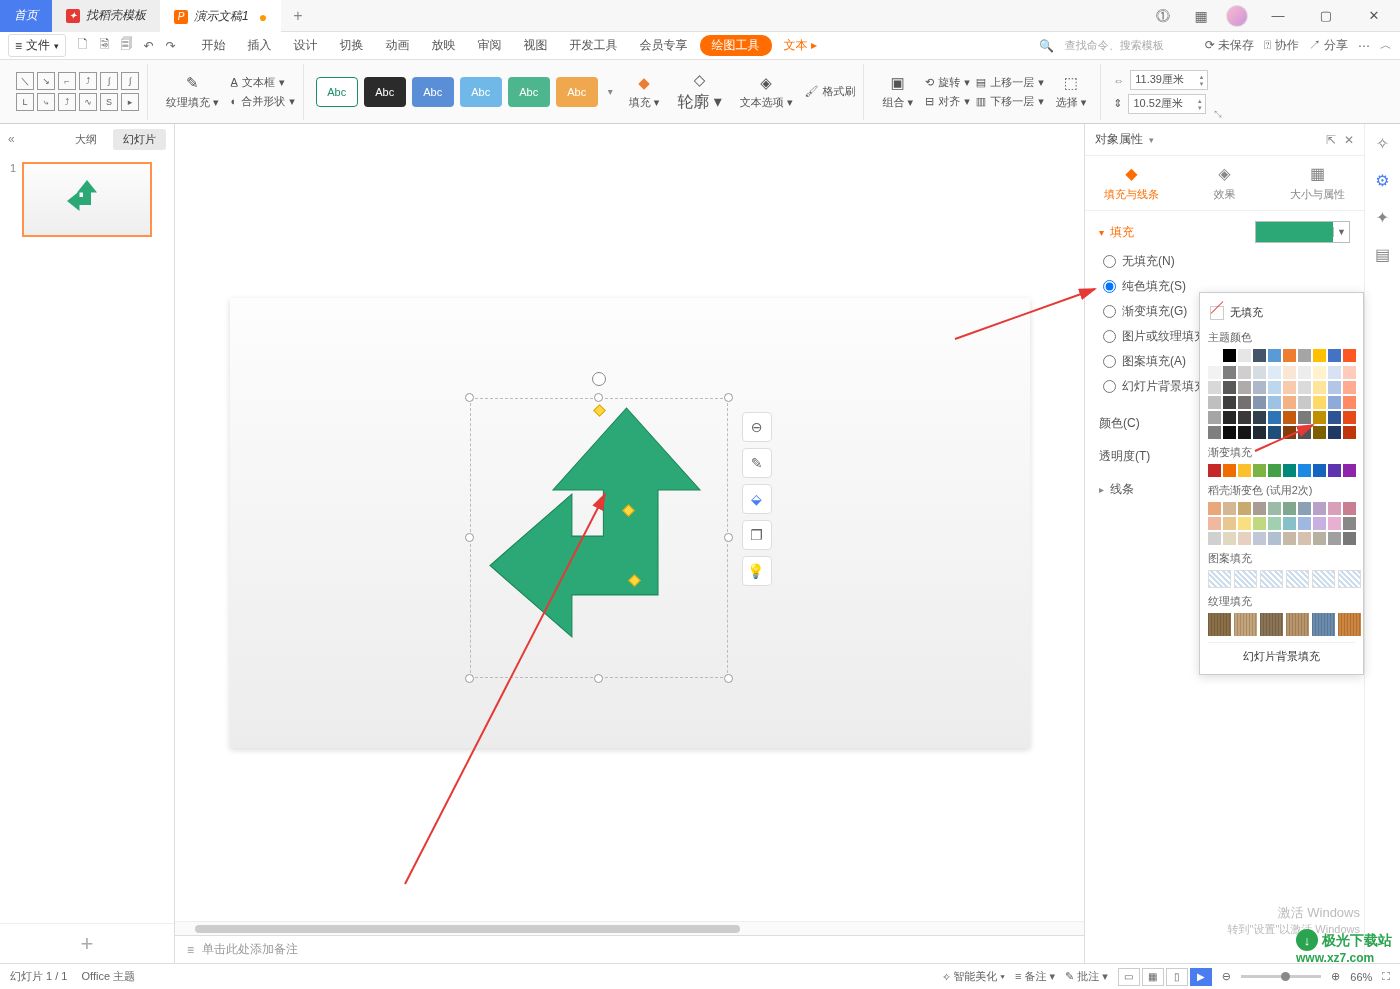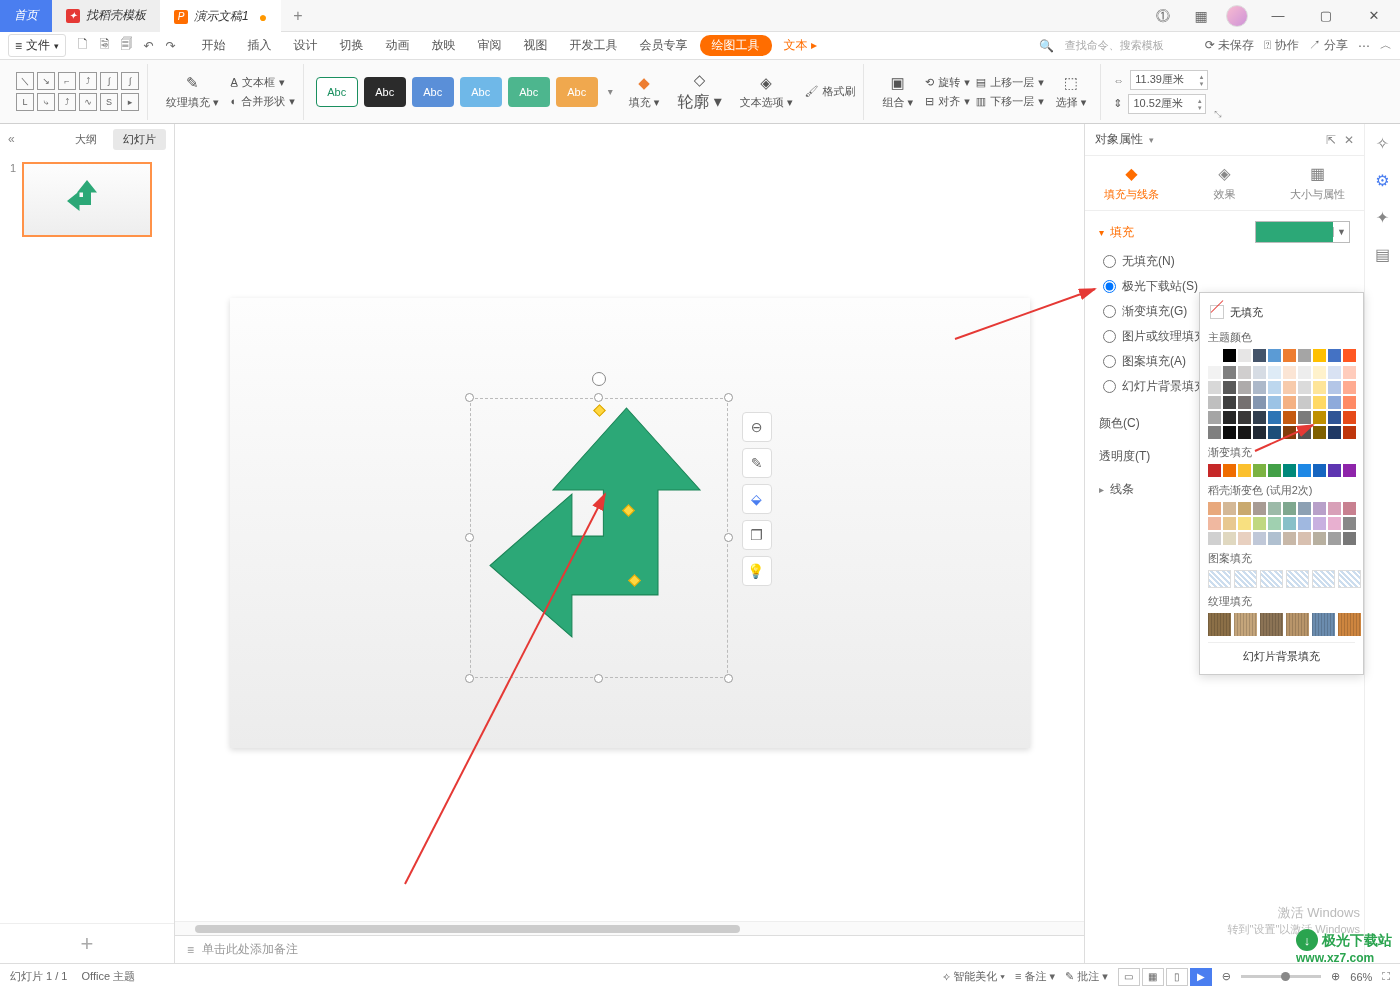--- a/index.html
+++ b/index.html
@@ -108,21 +108,21 @@
 .fill-opts label { display: flex; align-items: center; gap: 6px; }
 .fill-opts input { margin: 0; }
 .prop-row { display: flex; align-items: center; padding: 8px 0; }
 .prop-row .tri-r { color: #888; margin-right: 6px; font-size: 10px; }
 
 
 .side-icons { width: 36px; border-left: 1px solid #eee; display: flex; flex-direction: column; align-items: center; padding-top: 10px; gap: 18px; color: #888; font-size: 16px; }
 
 
 .color-popup { position: absolute; right: 0; top: 168px; width: 165px; background: #fff; border: 1px solid #ccc; box-shadow: 0 2px 10px rgba(0,0,0,0.15); padding: 8px; z-index: 100; font-size: 11px; }
-.cp-row { display: flex; align-items: flex-start; gap: 6px; padding: 4px 2px; }
+.cp-row { display: flex; align-items: center; gap: 6px; padding: 4px 2px; }
 .no-fill-ic { width: 14px; height: 14px; border: 1px solid #ccc; position: relative; }
 .no-fill-ic::after { content: ""; position: absolute; left: 0; top: 50%; width: 140%; height: 1px; background: #e53935; transform: rotate(-45deg); transform-origin: left; }
 .cp-label { color: #666; margin: 6px 0 4px; }
 .cp-grid { display: grid; grid-template-columns: repeat(10, 13px); gap: 2px; }
 .cp-grid span { width: 13px; height: 13px; }
 .cp-grad { display: grid; grid-template-columns: repeat(10, 13px); gap: 2px; }
 .cp-grad span { width: 13px; height: 13px; }
 .cp-pattern { display: grid; grid-template-columns: repeat(6, 23px); gap: 3px; }
 .cp-pattern span { width: 23px; height: 18px; border: 1px solid #ddd; background: repeating-linear-gradient(45deg,#cde,#cde 2px,#fff 2px,#fff 4px); }
 .cp-texture { display: grid; grid-template-columns: repeat(6, 23px); gap: 3px; }
@@ -410,21 +410,21 @@
             <div class="dd">▼</div>
           </div>
         </div>
         <div class="fill-opts">
           <label>
               <input type="radio" name="fill" style="">
               <span><span>无填充(N)</span></span>
             </label>
           <label>
               <input type="radio" name="fill" checked="" style="">
-              <span><span>极光下载站(S)</span></span>
+              <span><span>纯色填充(S)</span></span>
             </label>
           <label>
               <input type="radio" name="fill" style="">
               <span><span>渐变填充(G)</span></span>
             </label>
           <label>
               <input type="radio" name="fill" style="">
               <span><span>图片或纹理填充</span></span>
             </label>
           <label>

